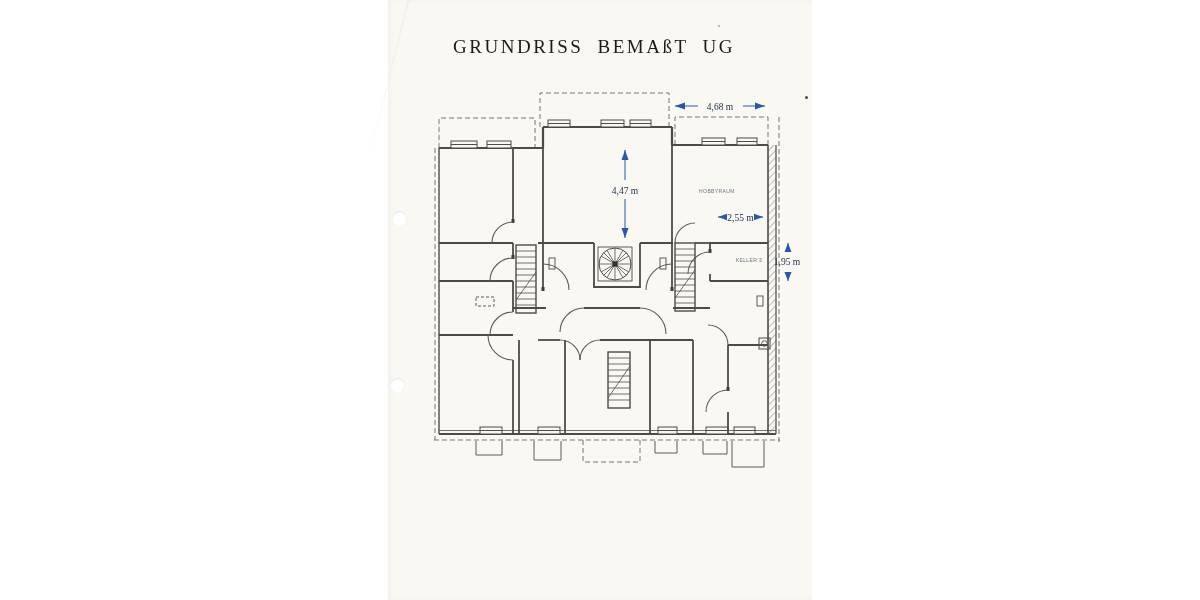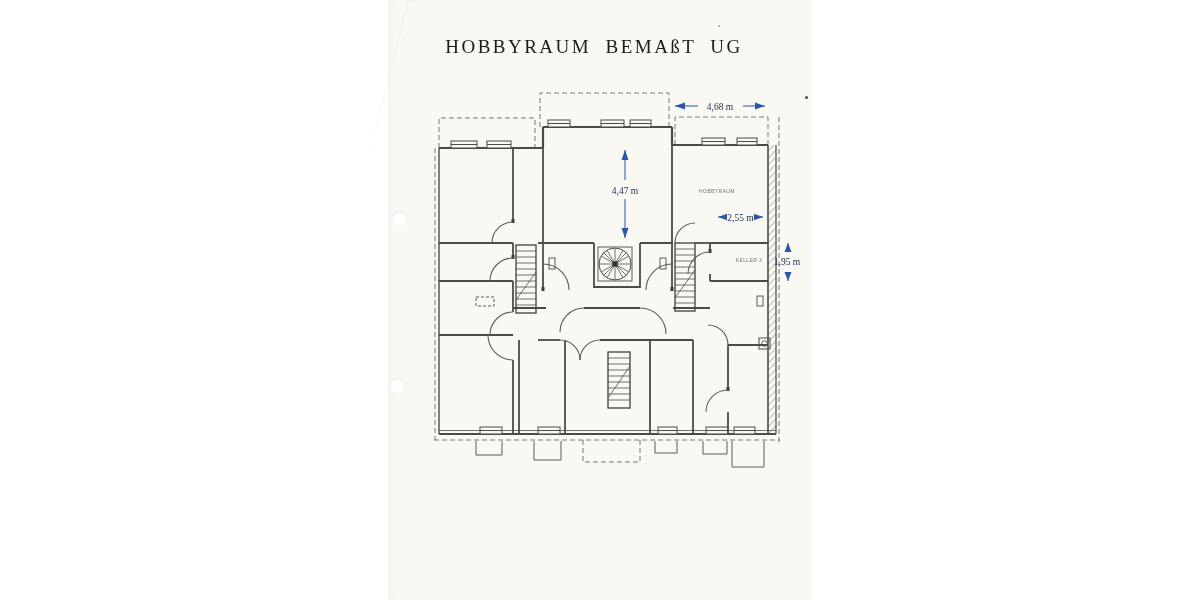--- a/index.html
+++ b/index.html
@@ -21,21 +21,21 @@
   .dim-text{fill:#1d2c4e;font-size:9.5px;}
   .room-label{fill:#6b7585;font-size:5px;font-family:"Liberation Sans", sans-serif;letter-spacing:0.4px;}
 </style>
 </head>
 <body>
 
 <div class="stage">
   <div class="paper">
     <div class="paper-fold"></div>
 
-    <div class="title">HOBBYRAUM BEMAßT UG</div>
+    <div class="title">GRUNDRISS BEMAßT UG</div>
 
     <div class="punch-hole" style="left:4px;top:211px;"></div>
     <div class="punch-hole" style="left:2px;top:378px;"></div>
     <div class="speck" style="left:417px;top:96px;width:3px;height:3px;"></div>
     <div class="speck" style="left:330px;top:25px;width:2px;height:2px;opacity:.5;"></div>
 
     <svg width="424" height="600" viewBox="0 0 424 600">
       <defs>
         <pattern id="hatch" width="5" height="5" patternUnits="userSpaceOnUse" patternTransform="rotate(45)">
           <line x1="0" y1="0" x2="0" y2="5" stroke="#8a8a86" stroke-width="1.1"></line>

